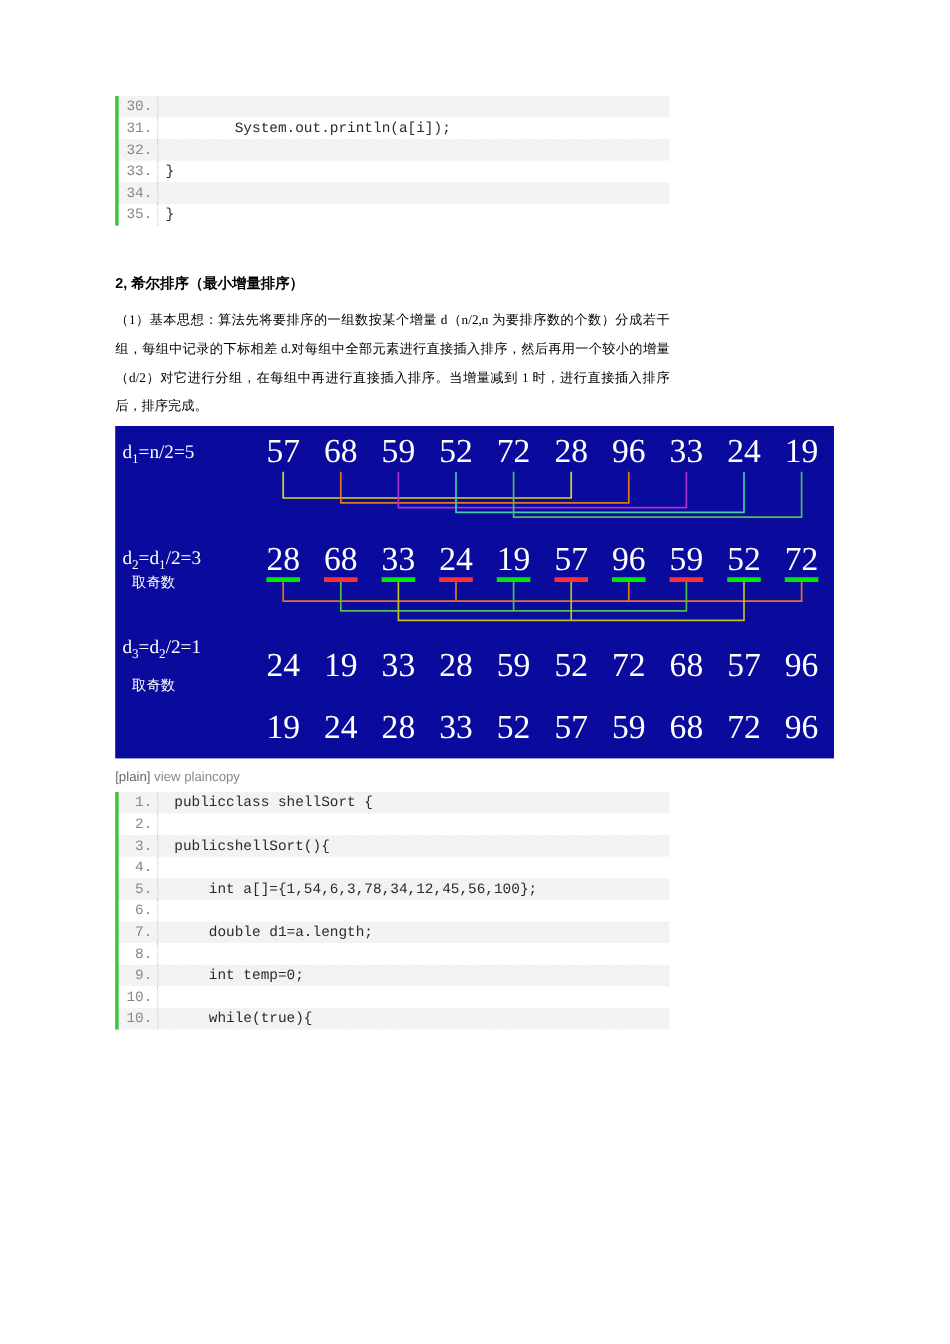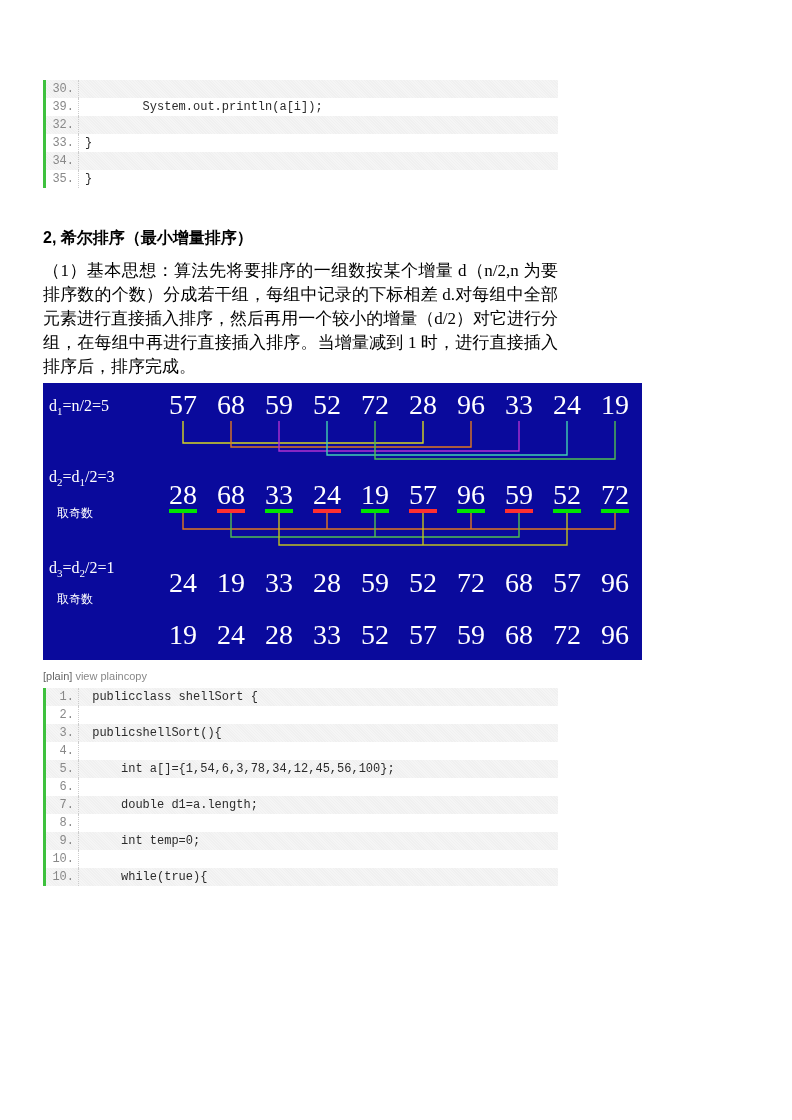--- a/index.html
+++ b/index.html
@@ -4,21 +4,21 @@
 <style>
   body {
     margin: 0;
     padding: 0;
     background: #ffffff;
     font-family: "SimSun", "宋体", serif;
     color: #000;
     width: 792px;
   }
   .page {
-    padding: 80px 96px 40px 43px;
+    padding: 80px 96px 40px 96px;
     box-sizing: border-box;
     width: 654px;
   }
   
   .code-block {
     margin: 0 0 30px 0;
     font-family: Consolas, "Courier New", monospace;
     font-size: 12px;
     border-left: 3px solid #3ec13e;
     position: relative;
@@ -42,26 +42,26 @@
     flex-shrink: 0;
   }
   .code-line .src {
     padding-left: 6px;
     white-space: pre;
     color: #2b2b2b;
   }
 
   h2.sec {
     font-family: "SimHei","黑体",sans-serif;
-    font-size: 16px;
+    font-size: 12px;
     font-weight: bold;
     margin: 40px 0 10px 0;
   }
   p.desc {
-    font-size: 17px;
+    font-size: 11px;
     line-height: 24px;
     margin: 4px 0;
     text-align: justify;
   }
   .plain-label {
     font-size: 11px;
     color: #888;
     margin: 2px 0 6px 0;
     font-family: Arial, sans-serif;
   }
@@ -131,21 +131,21 @@
 
 <div class="page">
 
   <div class="code-block">
     <div id="code1">
         <div class="code-line even">
           <span class="ln">30.</span>
           <span class="src"></span>
         </div>
         <div class="code-line odd">
-          <span class="ln">39.</span>
+          <span class="ln">31.</span>
           <span class="src">        System.out.println(a[i]);</span>
         </div>
         <div class="code-line even">
           <span class="ln">32.</span>
           <span class="src"></span>
         </div>
         <div class="code-line odd">
           <span class="ln">33.</span>
           <span class="src">}</span>
         </div>
@@ -184,21 +184,21 @@
     <svg class="lines" style="top:38px;height:40px;">
       <g stroke-width="1.4" fill="none">
         <path d="M24 0 V22 H264 V0" stroke="#d8d820"></path>
         <path d="M72 0 V26 H312 V0" stroke="#e07820"></path>
         <path d="M120 0 V30 H360 V0" stroke="#b030d0"></path>
         <path d="M168 0 V34 H408 V0" stroke="#40d0b0"></path>
         <path d="M216 0 V38 H456 V0" stroke="#50c050"></path>
       </g>
     </svg>
 
-    <div class="row-label" style="top:85px;">
+    <div class="row-label" style="top:102px;">
       d<span class="sub">2</span>=d<span class="sub">1</span>/2=3
     </div>
     <div class="row-label2" style="top:122px;">取奇数</div>
     <div class="num-row" style="top:96px;" id="drow2">
         <span class="n">28</span>
         <span class="n">68</span>
         <span class="n">33</span>
         <span class="n">24</span>
         <span class="n">19</span>
         <span class="n">57</span>

